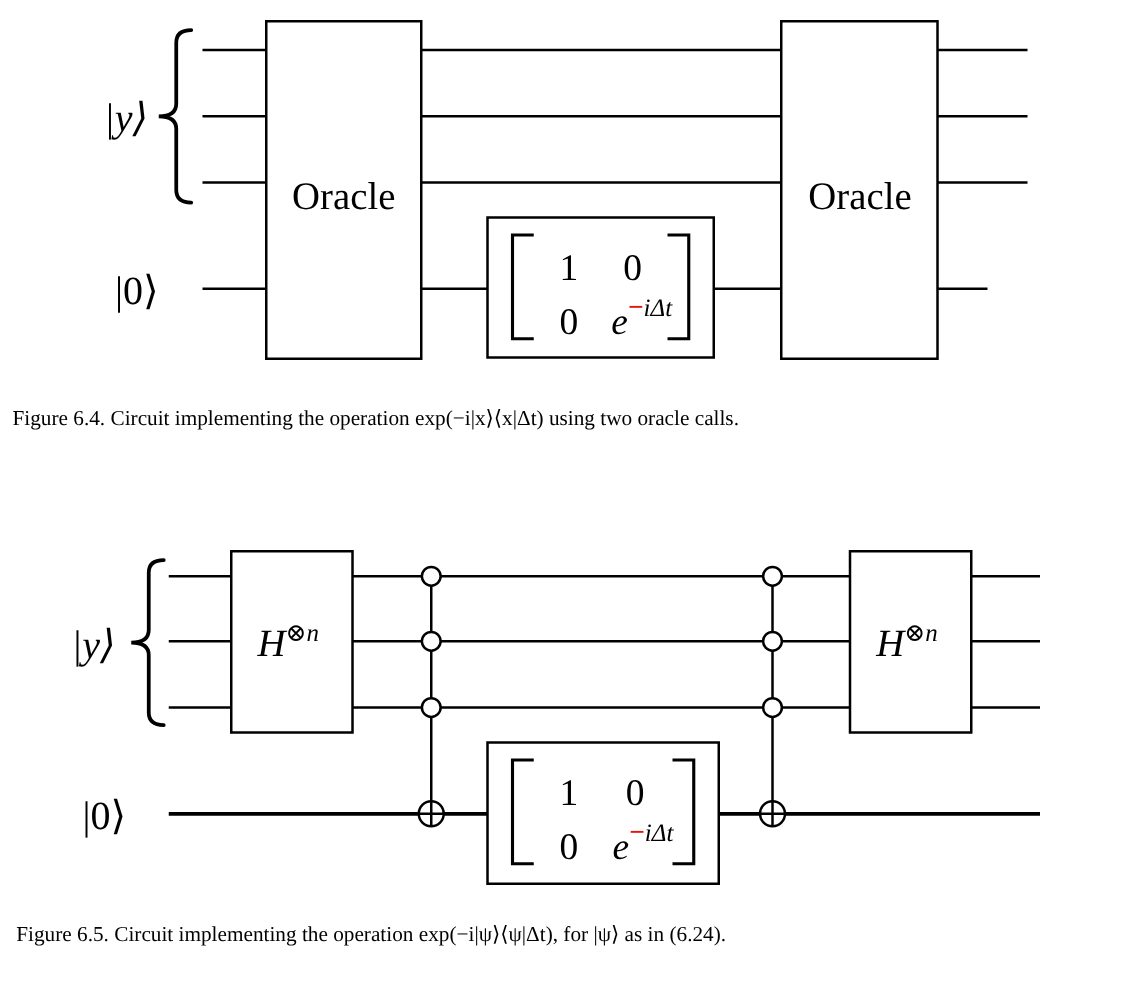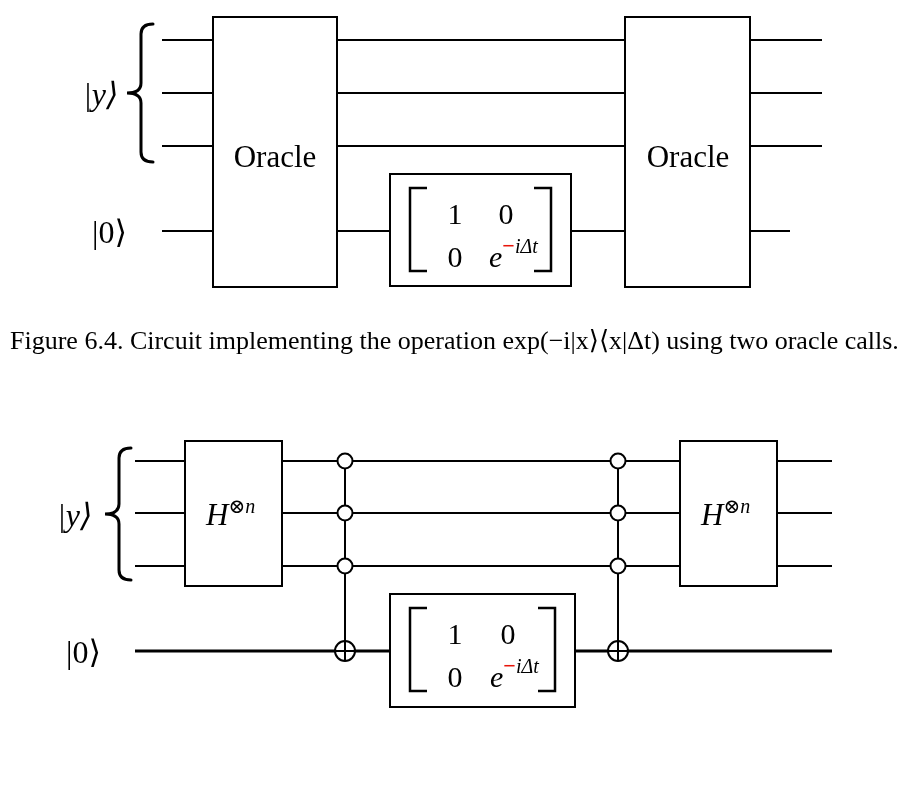--- a/index.html
+++ b/index.html
@@ -27,21 +27,21 @@
   .ket { font-size: 32px; font-style: italic; }
   .ket-upright { font-size: 32px; }
   .gatetext { font-size: 31px; }
   .mathit { font-style: italic; }
   .matnum { font-size: 30px; }
   .expbase { font-size: 30px; font-style: italic; }
   .supscript { font-size: 20px; font-style: italic; }
   .supminus { font-size: 22px; font-weight: bold; font-style: normal; }
   .caption {
     position: absolute;
-    font-size: 26px;
+    font-size: 17px;
     color: #000;
     white-space: nowrap;
     font-family: "Liberation Serif", "DejaVu Serif", serif;
   }
   #caption1 { left: 10px; top: 325px; }
   #caption2 { left: 13px; top: 738px; }
 </style>
 </head>
 <body>
 
@@ -143,14 +143,15 @@
       <rect class="gatebox" x="390" y="174" width="185" height="113"></rect>
       <path class="bracket" d="M 427 188 L 410 188 L 410 271 L 427 271"></path>
       <path class="bracket" d="M 538 188 L 555 188 L 555 271 L 538 271"></path>
       <text class="matnum" x="455" y="224" text-anchor="middle">1</text>
       <text class="matnum" x="508" y="224" text-anchor="middle">0</text>
       <text class="matnum" x="455" y="267" text-anchor="middle">0</text>
       <text x="490" y="267"><tspan class="expbase">e</tspan><tspan class="supminus" dy="-14" fill="#e8150a">−</tspan><tspan class="supscript">iΔt</tspan></text>
     </g>
   </svg>
 
+  <div id="caption2" class="caption">Figure 6.5. Circuit implementing the operation exp(−i|ψ⟩⟨ψ|Δt), for |ψ⟩ as in (6.24).</div>
 
 </div>
 
 </body></html>

